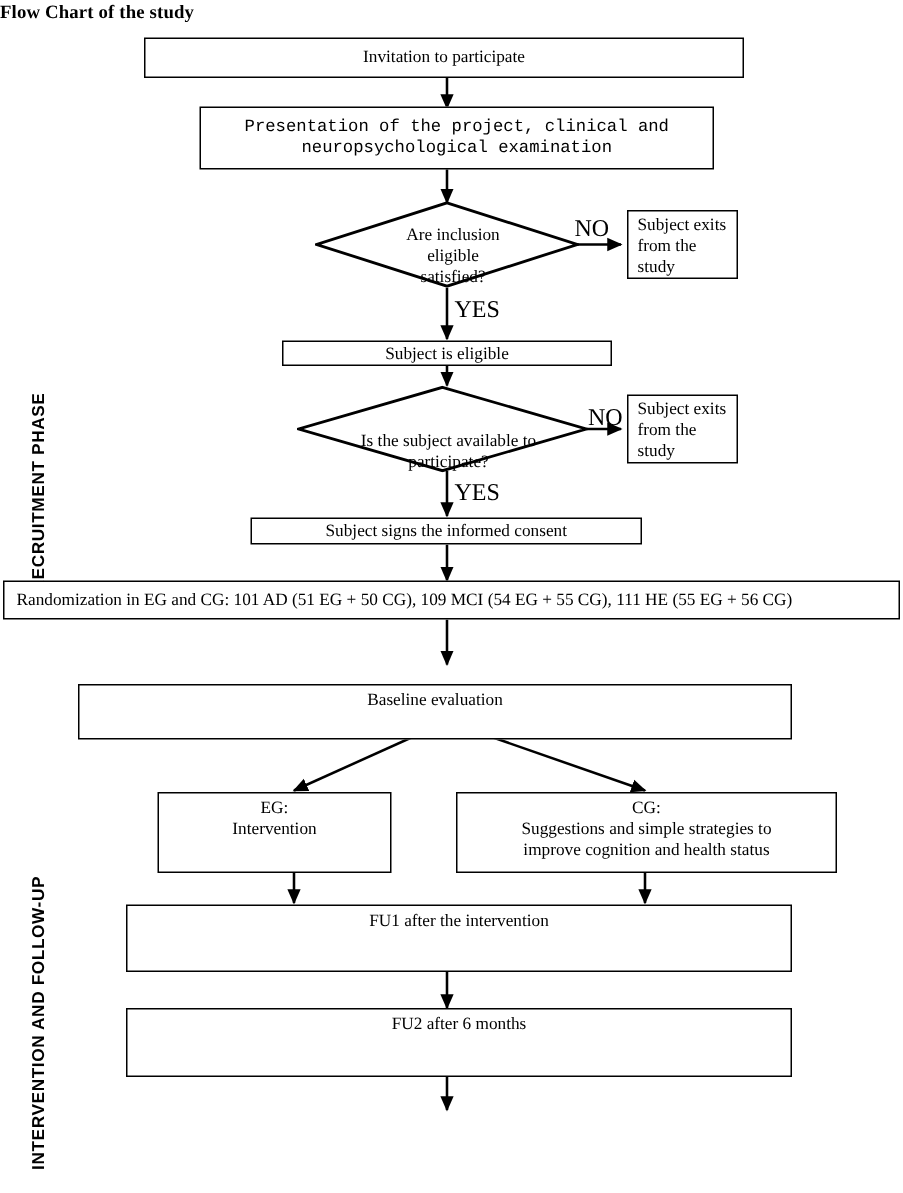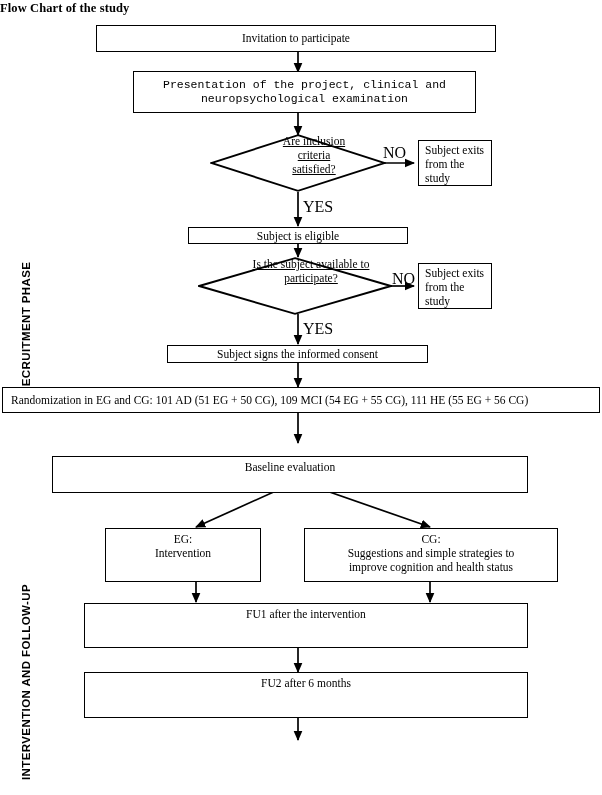--- a/index.html
+++ b/index.html
@@ -58,32 +58,31 @@
   .diamond-wrap {
     position: absolute;
   }
   .diamond-wrap svg {
     position: absolute;
     left: 0;
     top: 0;
   }
   .diamond-label {
     position: absolute;
-    left: 16px;
+    left: 4px;
     top: 0;
     width: 100%;
     height: 100%;
     display: flex;
-    align-items: flex-start;
+    align-items: flex-end;
     justify-content: center;
     text-align: center;
     font-size: 11.5px;
     line-height: 1.22;
     color: #000000;
-    text-decoration: underline;
   }
   .edge-label {
     position: absolute;
     font-family: Liberation Serif, serif;
     font-size: 16px;
     color: #000000;
     white-space: nowrap;
   }
   .phase-label {
     position: absolute;
@@ -155,21 +154,21 @@
     <span>Presentation of the project, clinical and neuropsychological examination</span>
   </div>
 
   <div class="diamond-wrap" style="left:210px; top:134px; width:176px; height:58px;">
     <svg width="176" height="58" viewBox="0 0 176 58">
       <polygon points="88,1.2 174.8,29 88,56.8 1.2,29" fill="#ffffff" stroke="#000000" stroke-width="1.9"></polygon>
     </svg>
     <div class="diamond-label">
       <span>
         <span>Are inclusion</span><br>
-        <span>criteria</span><br>
+        <span>eligible</span><br>
         <span>satisfied?</span>
       </span>
     </div>
   </div>
 
   <div class="box left-align" style="left:418px; top:140px; width:74px; height:46px; align-items:flex-start;">
     <span>
       <span>Subject exits</span><br>
       <span>from the</span><br>
       <span>study</span>

